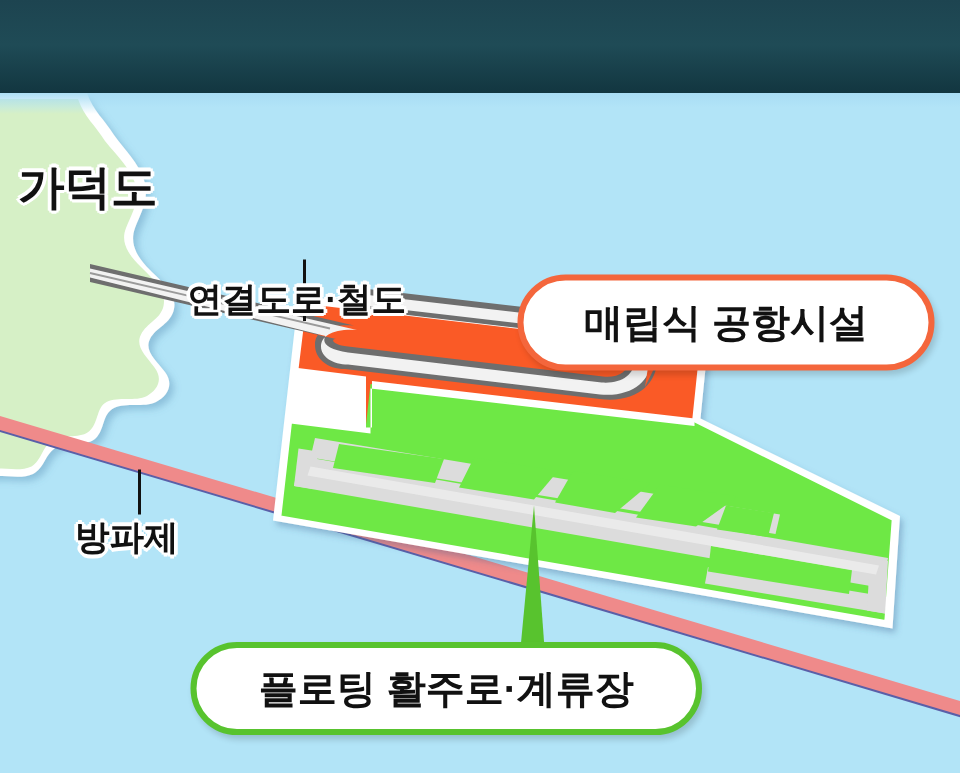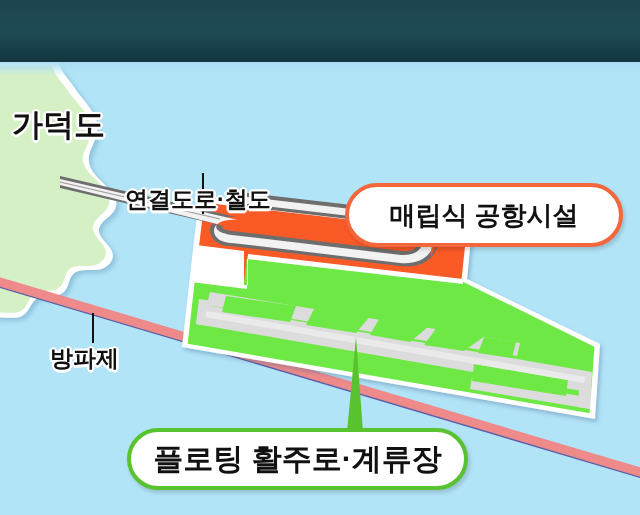--- a/index.html
+++ b/index.html
@@ -111,21 +111,21 @@
     left: 345px; top: 155px;
     width: 270px; height: 56px;
     border: 4px solid #f4663c;
     font-size: 26px;
     margin-top: 28px;
   }
   #callout-floating {
     left: 127px; top: 428px;
     width: 333px; height: 54px;
     border: 4px solid #58c32e;
-    font-size: 30px;
+    font-size: 26px;
   }
 </style>
 </head>
 <body>
 
 <div id="stage">
 
   <div class="water"></div>
 
   <svg class="maplayer" viewBox="0 0 640 515">

